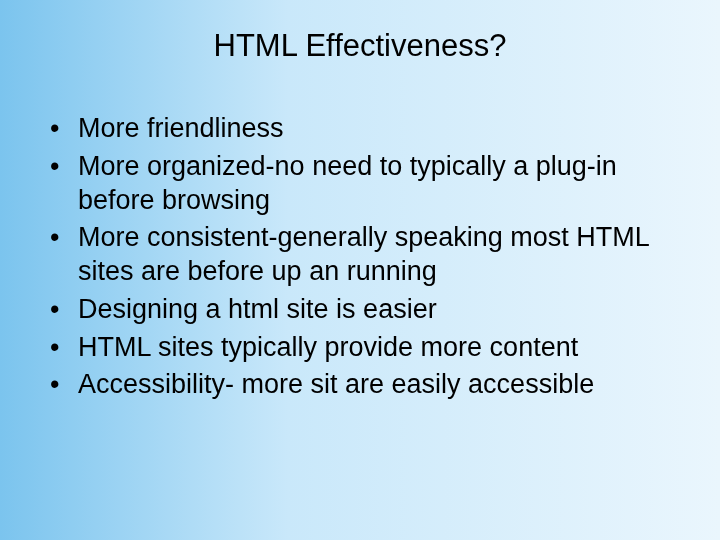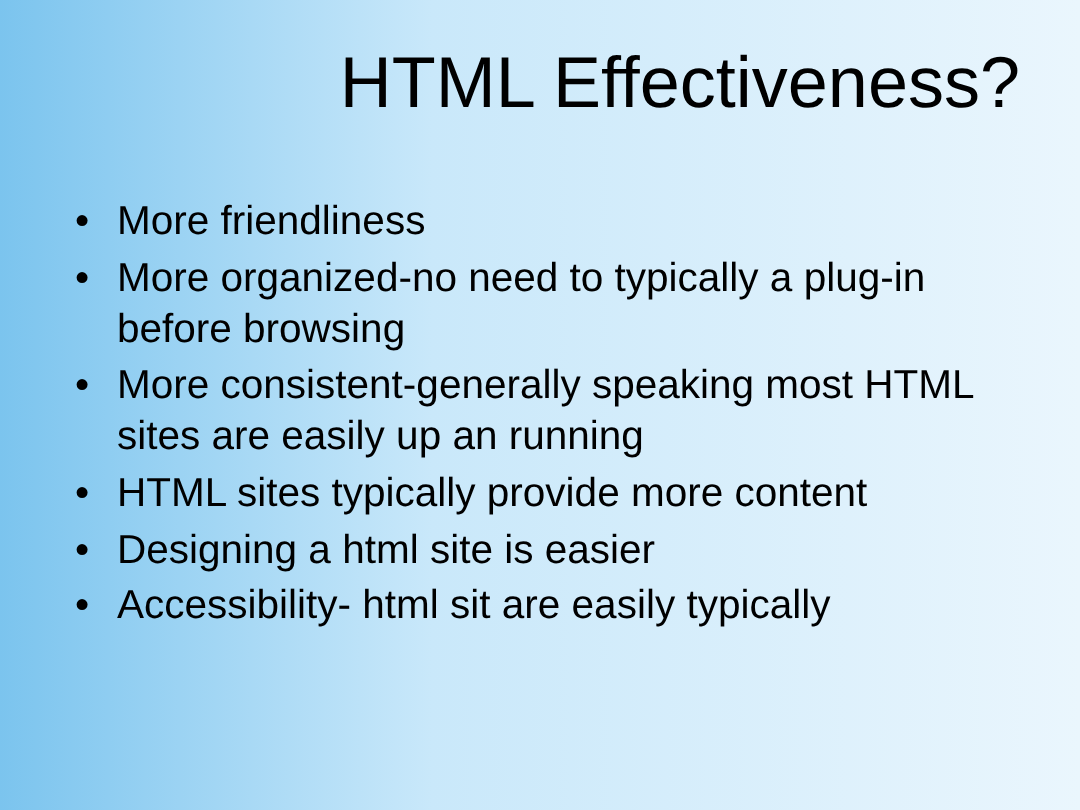--- a/index.html
+++ b/index.html
@@ -13,22 +13,22 @@
     width: 720px;
     height: 540px;
     background: linear-gradient(to right, #7bc4ee 0%, #c9e8fa 40%, #eaf6fd 100%);
     font-family: Arial, Helvetica, sans-serif;
     color: #000;
     box-sizing: border-box;
     padding: 28px 40px 40px 40px;
     position: relative;
   }
   .title {
-    text-align: right;
-    font-size: 48px;
+    text-align: center;
+    font-size: 31px;
     margin: 0 0 48px 0;
     font-weight: normal;
   }
   .bullets {
     list-style: none;
     padding: 0 0 0 10px;
     margin: 0;
     font-size: 27px;
     line-height: 1.25;
   }
@@ -47,18 +47,18 @@
   }
 </style>
 </head>
 <body>
 
 <div class="slide">
   <h1 class="title">HTML Effectiveness?</h1>
   <ul class="bullets">
     <li>More friendliness</li>
     <li>More organized-no need to typically a plug-in before browsing</li>
-    <li>More consistent-generally speaking most HTML sites are easily up an running</li>
+    <li>More consistent-generally speaking most HTML sites are before up an running</li>
+    <li>Designing a html site is easier</li>
     <li>HTML sites typically provide more content</li>
-    <li>Designing a html site is easier</li>
-    <li>Accessibility- html sit are easily typically</li>
+    <li>Accessibility- more sit are easily accessible</li>
   </ul>
 </div>
 
 </body></html>

